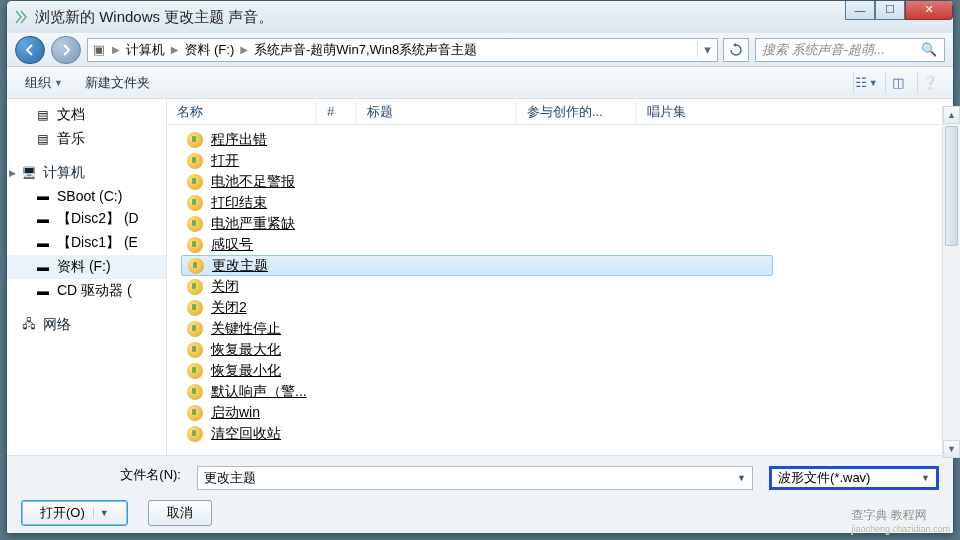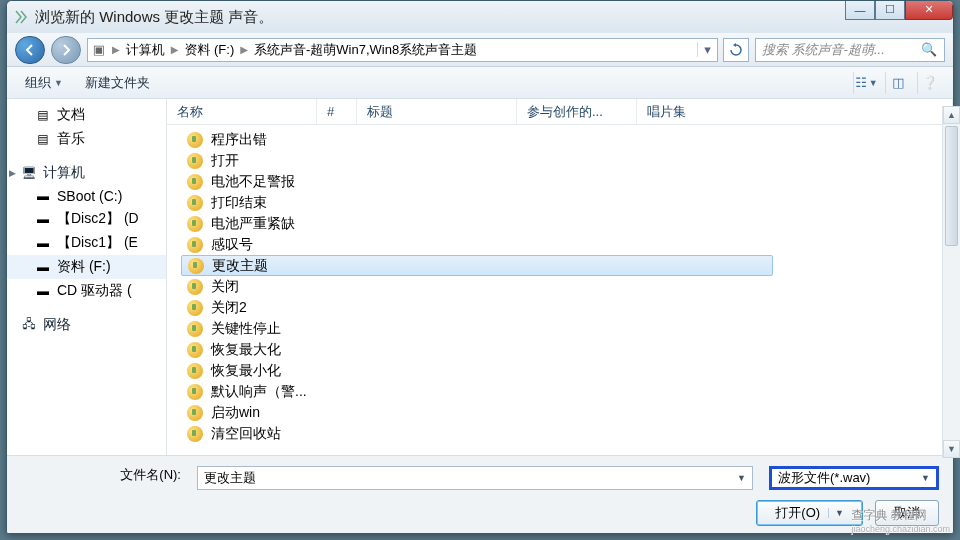--- a/index.html
+++ b/index.html
@@ -43,37 +43,37 @@
 
 .main { flex: 1; display: flex; flex-direction: column; overflow: hidden; }
 .columns { height: 26px; border-bottom: 1px solid #e3e9ee; display: flex; align-items: center; font-size: 13px; color: #2a4a6a; }
 .col { padding: 0 10px; border-right: 1px solid #e8eef2; height: 100%; display: flex; align-items: center; }
 .col.name { width: 150px; }
 .col.num { width: 40px; }
 .col.title { width: 160px; }
 .col.auth { width: 120px; }
 .col.album { flex: 1; }
 
-.filelist { flex: 1; overflow: hidden; position: relative; padding-top: 4px; }
+.filelist { flex: 1; overflow: hidden; position: relative; padding-top: 4px; text-decoration: underline; }
 .row { height: 21px; display: flex; align-items: center; padding-left: 20px; gap: 8px; font-size: 14px; }
 .row.sel { background: linear-gradient(#e4f0fb,#cfe6fa); border: 1px solid #9ac5ee; border-radius: 2px; margin-right: 180px; margin-left: 14px; padding-left: 6px; }
 .ficon { width: 16px; height: 16px; border-radius: 50%; background: radial-gradient(circle at 35% 35%, #ffe680, #e0a020); display: inline-block; position: relative; }
 .ficon::after { content: ""; position: absolute; left: 5px; top: 4px; width: 4px; height: 6px; background: #7a5; border-radius: 1px; }
 
 .scrollbar-v { position: absolute; right: 0; top: 106px; bottom: 82px; width: 18px; background: #f0f3f6; border-left: 1px solid #dde4ea; }
 .sb-btn { height: 18px; background: linear-gradient(#f8fafc,#e4ecf2); border: 1px solid #cfd9e0; display: flex; align-items: center; justify-content: center; font-size: 9px; color: #567; }
 .sb-thumb { position: absolute; left: 2px; right: 2px; top: 20px; height: 120px; background: linear-gradient(90deg,#e6edf3,#cdd9e3); border: 1px solid #b8c6d0; border-radius: 2px; }
 
 .footer { height: 78px; background: #f0f3f6; border-top: 1px solid #d8e0e6; padding: 10px 14px; display: flex; flex-direction: column; gap: 10px; position: relative; }
 .frow1 { display: flex; align-items: flex-start; gap: 16px; }
 .flabel { font-size: 13px; width: 160px; text-align: right; }
 .fname { flex: 1; height: 24px; border: 1px solid #abc; background: #fff; padding: 0 6px; font-size: 13px; display: flex; align-items: center; justify-content: space-between; }
 .ftype { width: 170px; height: 24px; border: 3px solid #1d4ed8; background: #fff; padding: 0 6px; font-size: 13px; display: flex; align-items: center; justify-content: space-between; }
 .dd2 { font-size: 9px; color: #456; }
-.frow2 { display: flex; justify-content: flex-end; gap: 12px; }
+.frow2 { display: flex; gap: 20px; }
 .btn { height: 26px; padding: 0 18px; border: 1px solid #8aa5bc; background: linear-gradient(#fdfefe,#e5edf3); font-size: 13px; display: flex; align-items: center; border-radius: 3px; }
 .btn.primary { border-color: #3b9ad6; box-shadow: 0 0 0 1px #7ec3ef inset; }
 .btn .bdd { border-left: 1px solid #bcd; margin-left: 8px; padding-left: 6px; font-size: 9px; color: #456; }
 
 .watermark { position: absolute; right: 10px; bottom: 6px; font-size: 12px; color: #8a8a8a; text-shadow: 0 1px 0 #fff; }
 .watermark .sub { font-size: 9px; color: #b0b0b0; display: block; text-align: right; }
 </style>
 </head>
 <body>
 

